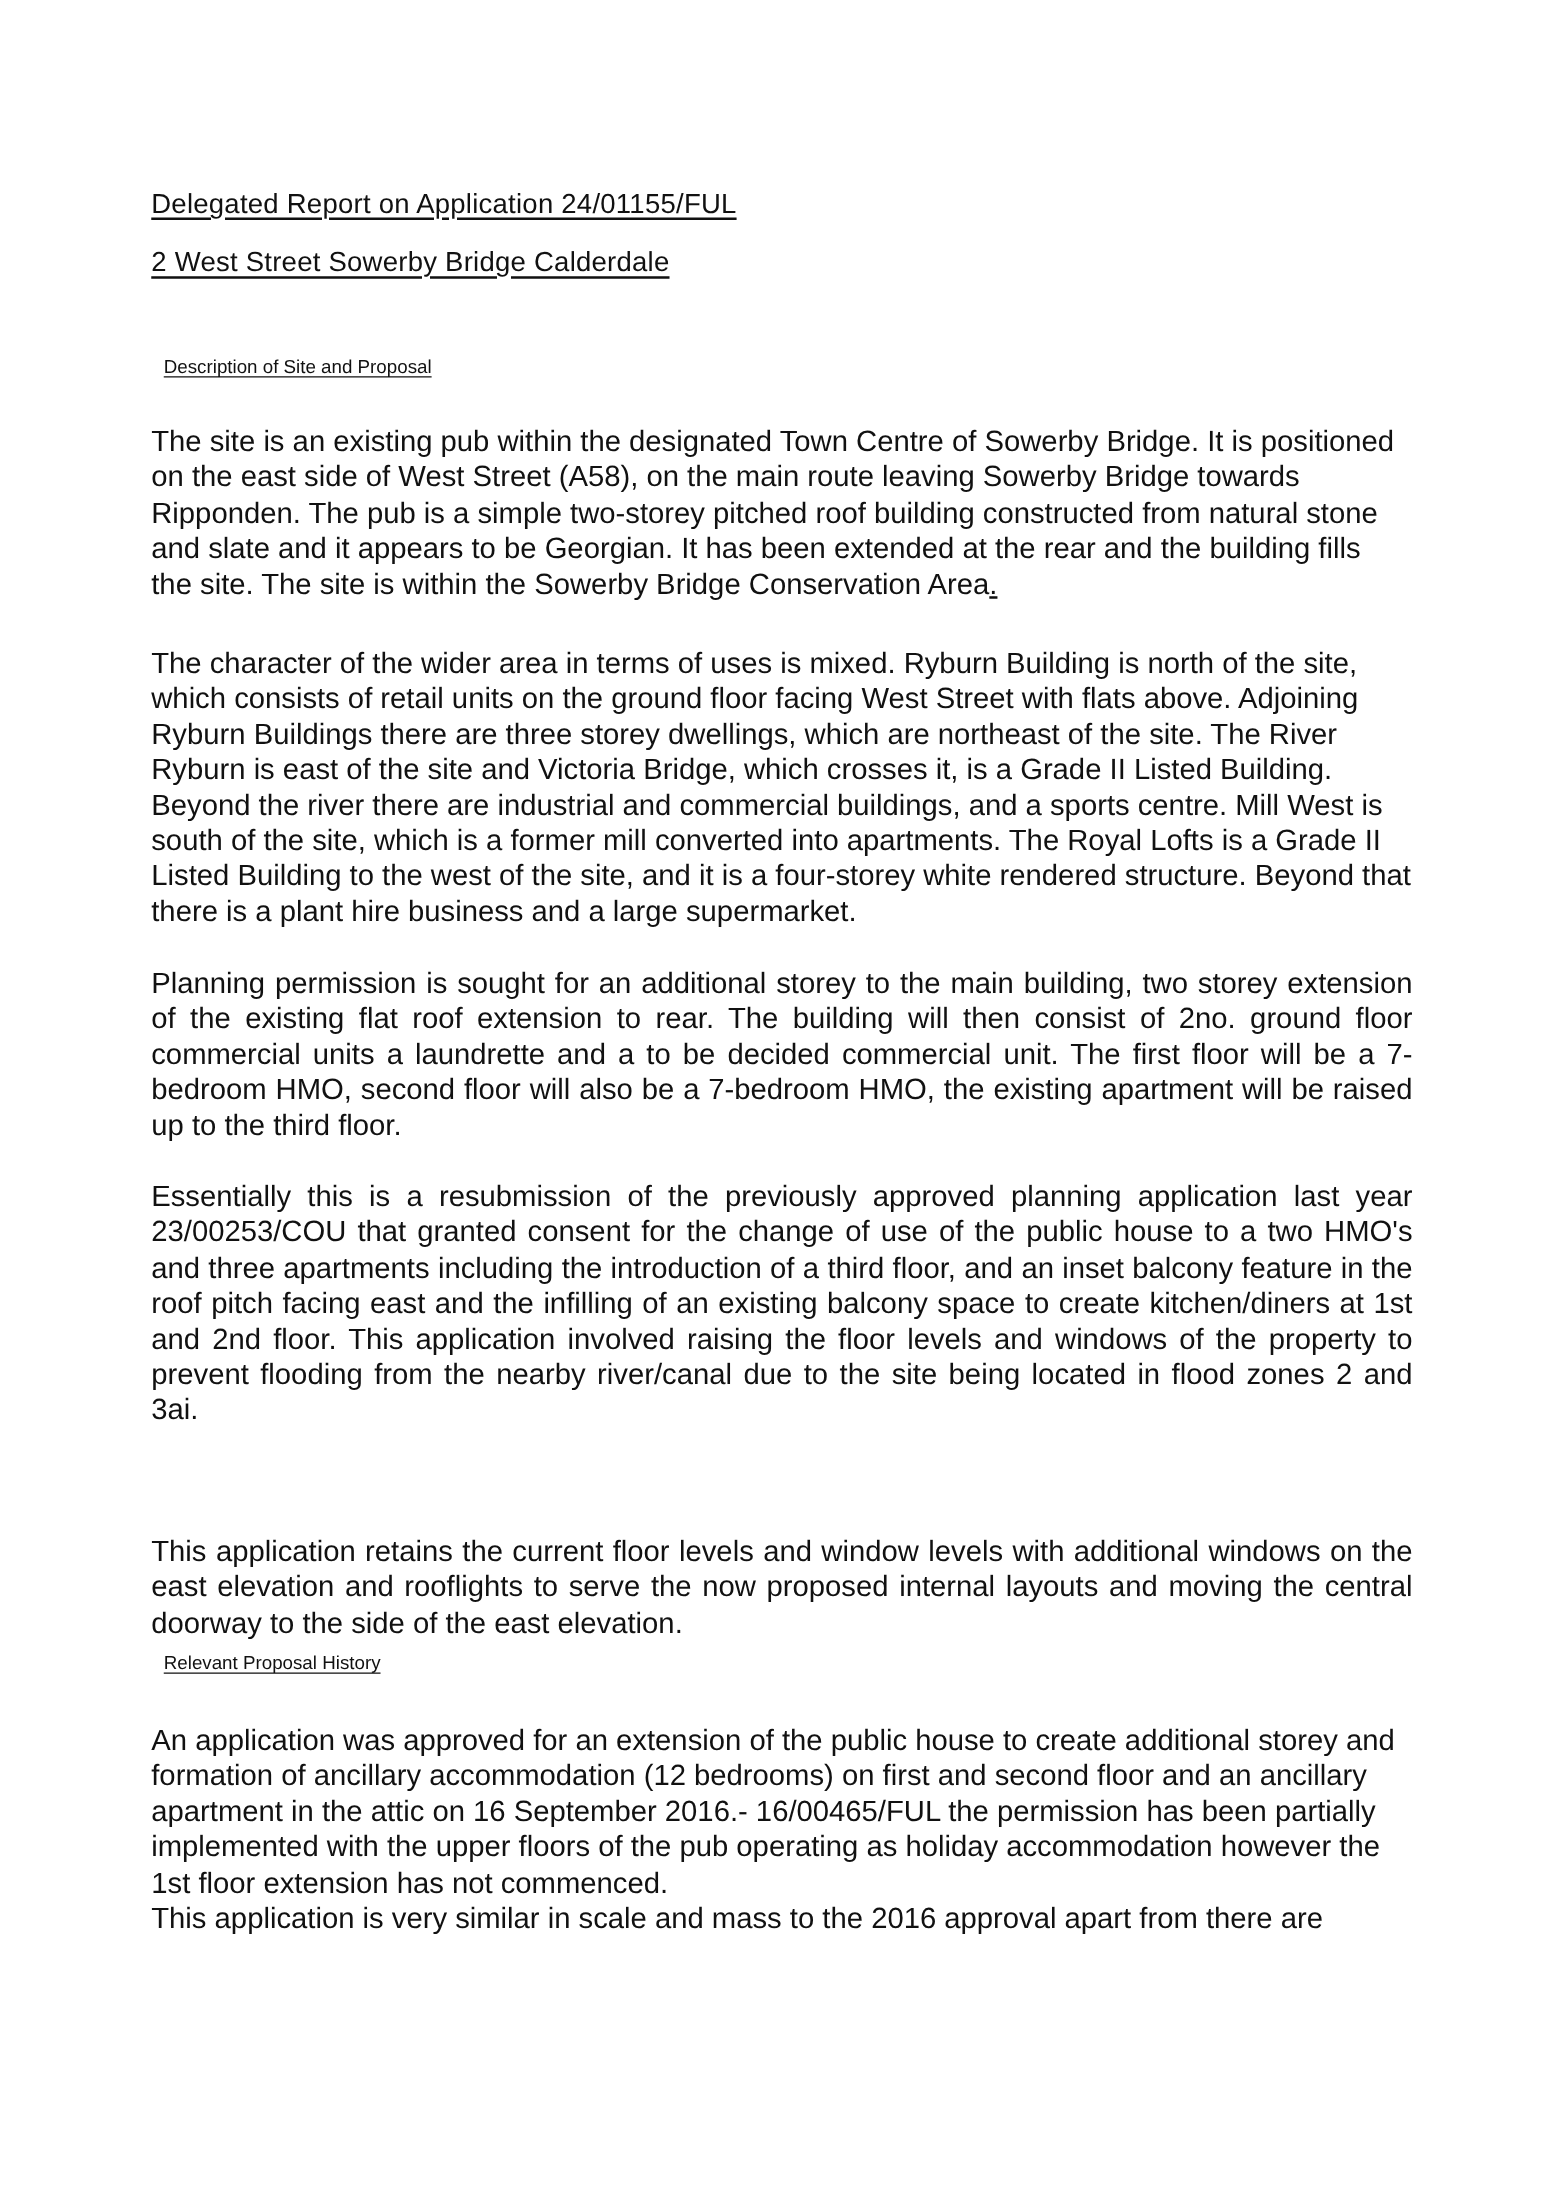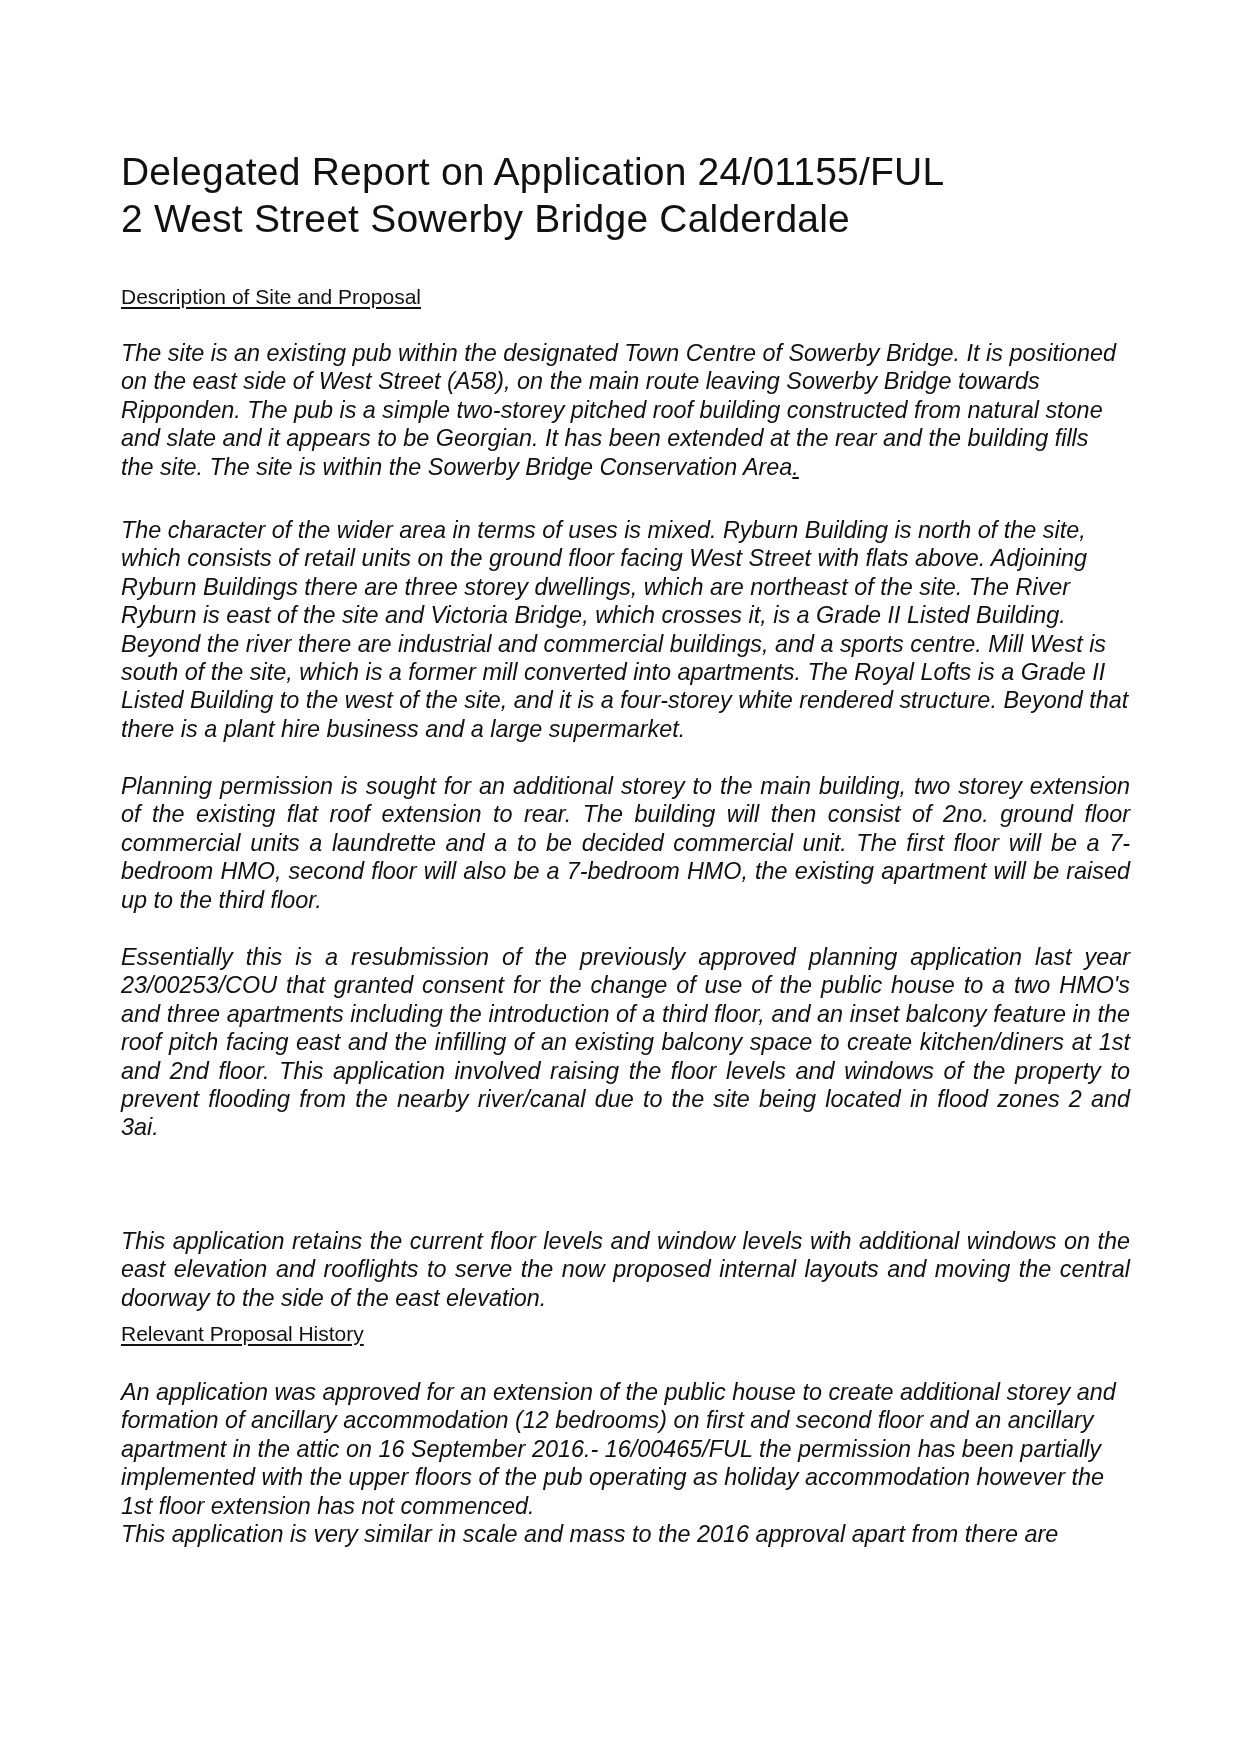--- a/index.html
+++ b/index.html
@@ -1,20 +1,20 @@
 <!DOCTYPE html>
 <html><head>
 <meta charset="utf-8">
 <style>
   html, body { margin: 0; padding: 0; background: #ffffff; }
   body { width: 1241px; height: 1754px; position: relative; overflow: hidden; color: #111111; font-family: "Liberation Sans", sans-serif; }
   .page { position: absolute; left: 121px; top: 0; width: 1009px; }
-  .h1 { position: absolute; left: 0; font-size: 39px; text-underline-offset: 4px; letter-spacing: 0.2px; white-space: nowrap; }
-  .h2 { position: absolute; left: 0; font-size: 21px; text-decoration: underline; text-underline-offset: 3px; white-space: nowrap; }
-  .para { position: absolute; left: 0; width: 1009px; font-size: 23.4px; line-height: 28.4px; margin: 0; font-style: italic; }
+  .h1 { position: absolute; left: 0; font-size: 22px; text-decoration: underline; text-underline-offset: 4px; letter-spacing: 0.2px; white-space: nowrap; }
+  .h2 { position: absolute; left: 10px; font-size: 15px; text-decoration: underline; text-underline-offset: 3px; white-space: nowrap; }
+  .para { position: absolute; left: 0; width: 1009px; font-size: 23.4px; line-height: 28.4px; margin: 0; }
   .just { text-align: justify; }
   .uline { text-decoration: underline; }
 </style>
 </head>
 <body>
 
 <div class="page">
   <div class="h1" style="top:150px;">Delegated Report on Application 24/01155/FUL</div>
   <div class="h1" style="top:197px;">2 West Street Sowerby Bridge Calderdale</div>
 

